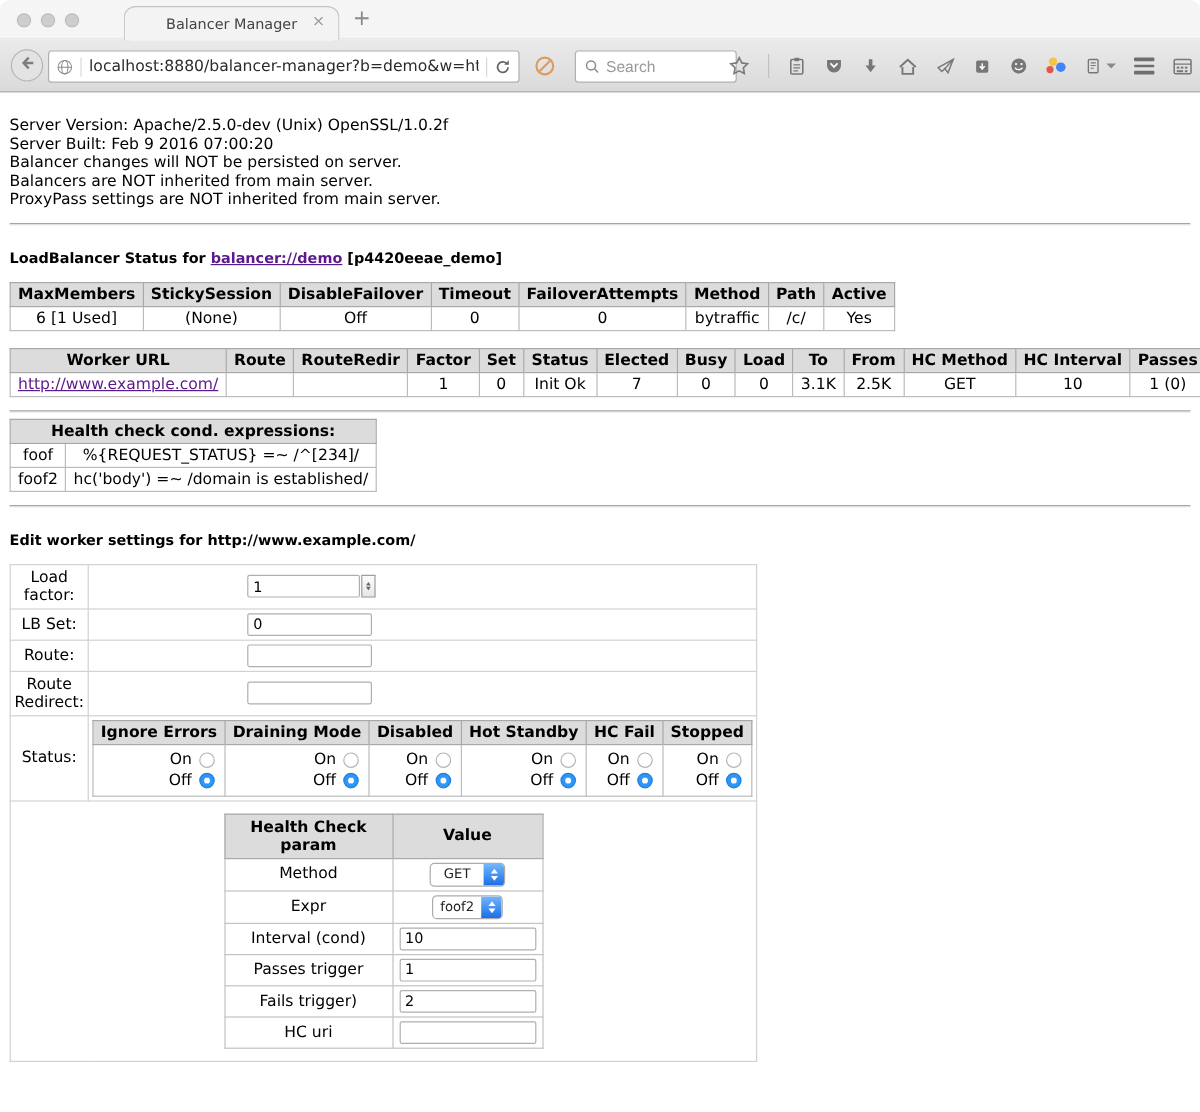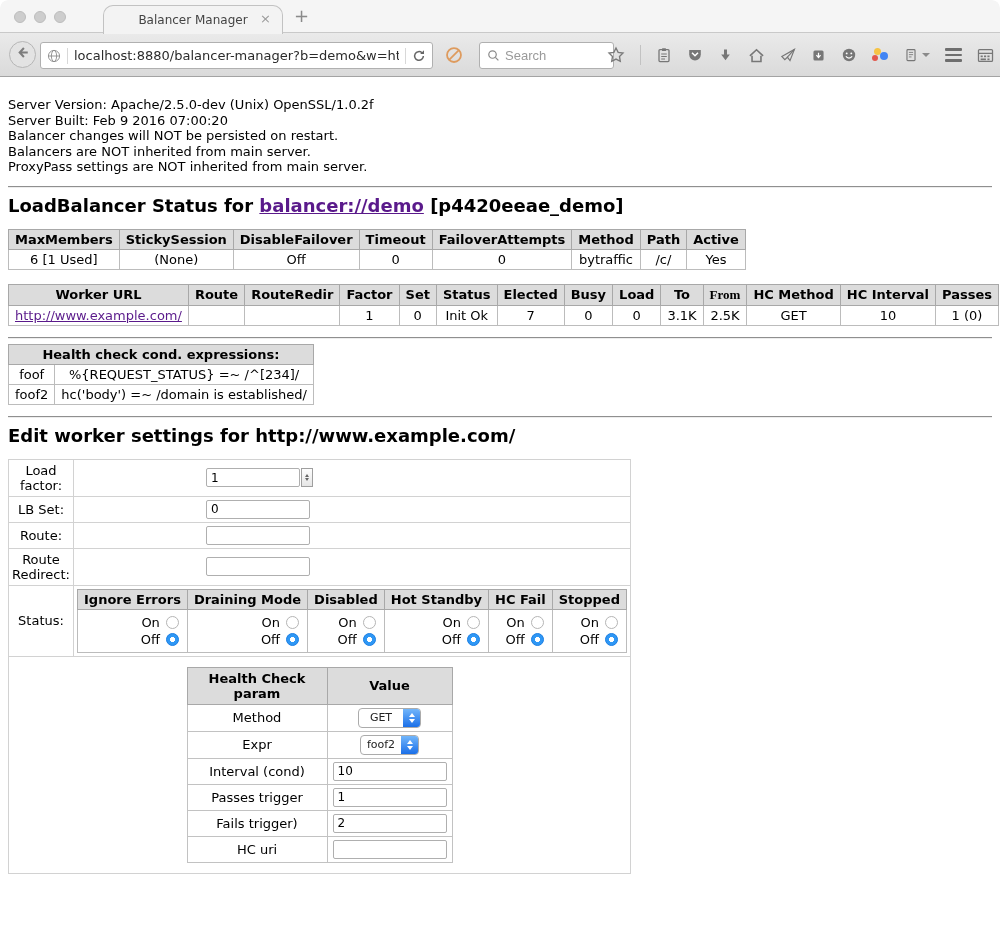--- a/index.html
+++ b/index.html
@@ -39,21 +39,21 @@
   .dot-b { width:8px; height:8px; background:#4285f4; right:1px; top:5px; }
   .hamb { display:flex; flex-direction:column; gap:3px; }
   .hamb i { display:block; width:17px; height:2.5px; background:#6e6e6e; border-radius:1px; }
   .caret-dn { width:0; height:0; border-left:4px solid transparent; border-right:4px solid transparent; border-top:4px solid #8a8a8a; }
 
   
   .content { padding:0 8px; color:#000; }
   h1.pagetitle { font-size:26px; margin-top:19px; letter-spacing:.2px; }
   .info { margin-top:20px; font-size:13px; line-height:15.6px; }
   hr.rule { border:none; border-top:1px solid #8f8f8f; border-bottom:1px solid #ededed; margin-top:11px; }
-  h3.sect { font-size:18px; margin-top:7px; }
+  h3.sect { font-size:12px; margin-top:20px; }
   a.plink { color:#5a1a8b; }
   h3.sect a.plink { font-weight:bold; }
 
   table.data { border-collapse:collapse; font-size:13px; border:1px solid #8f8f8f; }
   table.data th { background:#dcdcdc; border:1px solid #a8a8a8; padding:2px 6px; font-weight:bold; white-space:nowrap; }
   table.data td { border:1px solid #bcbcbc; padding:2px 6px; text-align:center; white-space:nowrap; }
   .mt13 { margin-top:13px; } .mt14 { margin-top:14px; } .mt5 { margin-top:5px; }
   td.leftcell { text-align:left; }
 
   
@@ -237,21 +237,21 @@
           </svg>
       </span>
     </span>
   </div>
 
   <div class="content">
 
     <div class="info">
       <div>Server Version: Apache/2.5.0-dev (Unix) OpenSSL/1.0.2f</div>
       <div>Server Built: Feb 9 2016 07:00:20</div>
-      <div>Balancer changes will NOT be persisted on restart.</div>
+      <div>Balancer changes will NOT be persisted on server.</div>
       <div>Balancers are NOT inherited from main server.</div>
       <div>ProxyPass settings are NOT inherited from main server.</div>
     </div>
 
     <hr class="rule">
 
     <h3 class="sect"><span>LoadBalancer Status for</span> <a class="plink" href="#">balancer://demo</a> <span>[p4420eeae_demo]</span></h3>
 
     <table class="data mt13">
       <tbody>
@@ -284,21 +284,21 @@
         <th style="width:172px;">Worker URL</th>
         <th style="width:42px;">Route</th>
         <th style="width:68px;">RouteRedir</th>
         <th style="width:46px;">Factor</th>
         <th style="width:28px;">Set</th>
         <th style="width:54px;">Status</th>
         <th style="width:50px;margin-left:11px;">Elected</th>
         <th style="width:40px;">Busy</th>
         <th style="width:40px;">Load</th>
         <th style="width:36px;">To</th>
-        <th style="width:42px;font-family:Liberation Serif, serif;">From</th>
+        <th style="width:42px;">From</th>
         <th style="width:74px;">HC Method</th>
         <th style="width:76px;">HC Interval</th>
         <th style="width:50px;">Passes</th>
 
       </tr>
       <tr>
         <td class="leftcell"><a class="plink" href="#">http://www.example.com/</a></td>
         <td></td>
         <td></td>
         <td>1</td>

